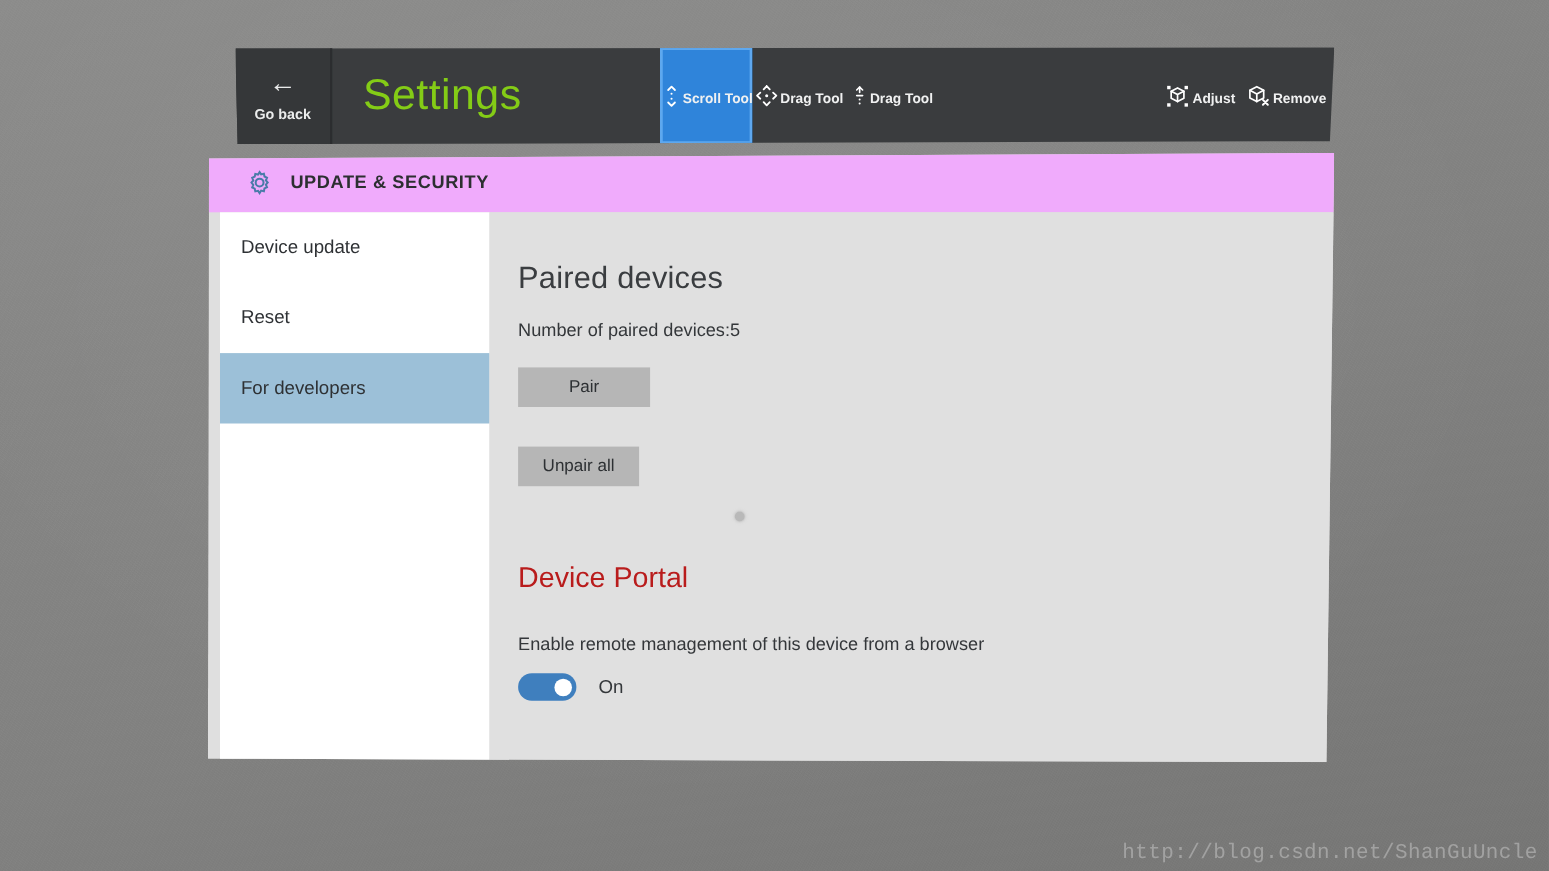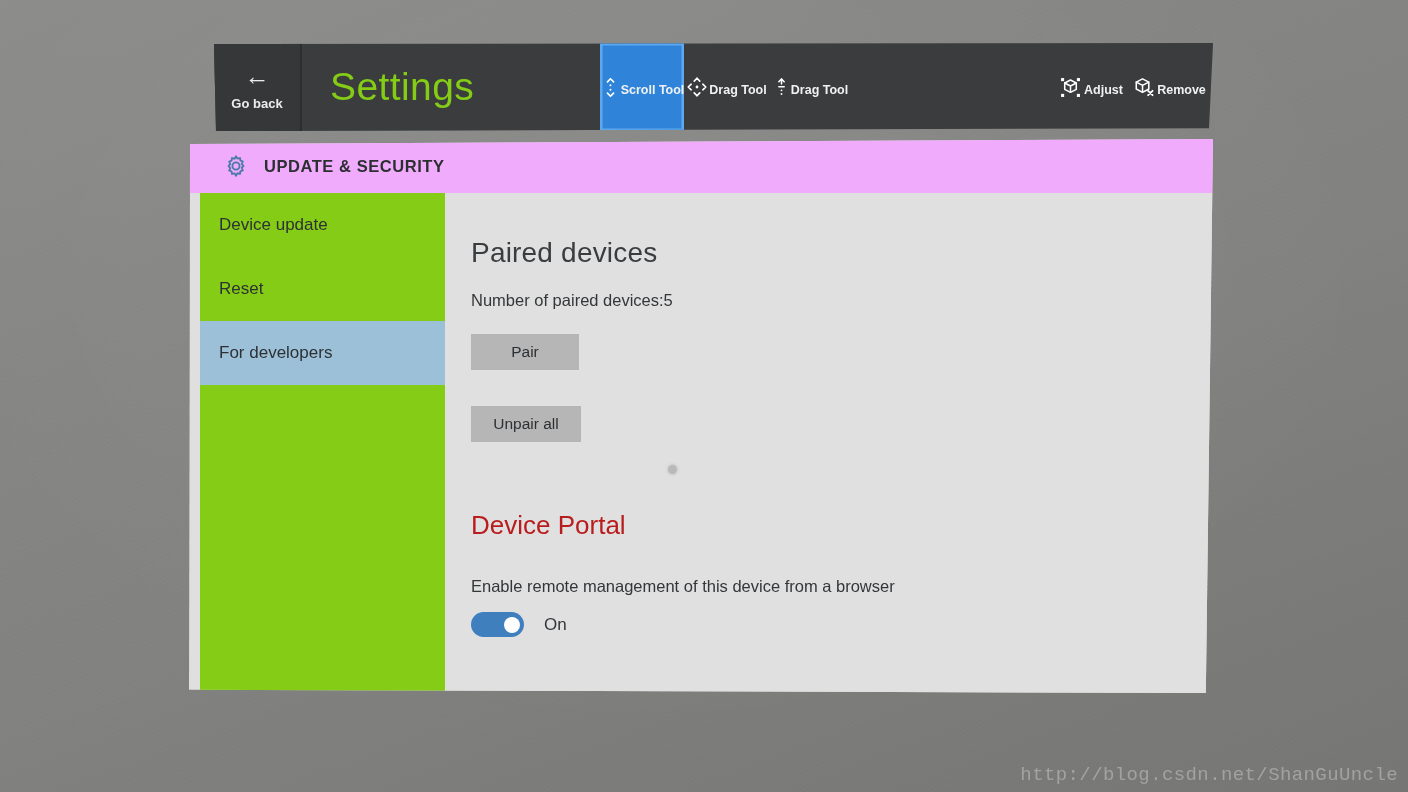--- a/index.html
+++ b/index.html
@@ -58,21 +58,21 @@
     letter-spacing: .55px;
     color: #2c2f31;
     font-weight: 600;
   }
 
   
   .sidebar {
     position: absolute;
     left: 11px; top: 54px;
     width: 245px; height: 500px;
-    background: #84cc16;
+    background: #ffffff;
   }
   .nav-item {
     height: 64px;
     display: flex; align-items: center;
     padding-left: 19px;
     font-size: 17px;
     color: #2e3134;
     box-sizing: border-box;
     cursor: pointer;
   }
@@ -90,21 +90,21 @@
   .sec-title {
     font-size: 28px; font-weight: 400;
     color: #3a3d40; letter-spacing: .2px;
   }
   .sec-sub {
     margin-top: 22px;
     font-size: 16.5px; color: #34373a;
   }
   .btn {
     margin-top: 24px;
-    width: 108px; height: 36px;
+    width: 120px; height: 36px;
     background: #b6b6b6;
     border: none; outline: none;
     font-family: "Liberation Sans", sans-serif;
     font-size: 15.5px; color: #2d3033;
     cursor: pointer;
     display: block;
   }
   .btn.wide { width: 110px; margin-top: 36px; }
 
   .sec-title2 { margin-top: 68px; font-size: 26px; color: #b91c1c; }

